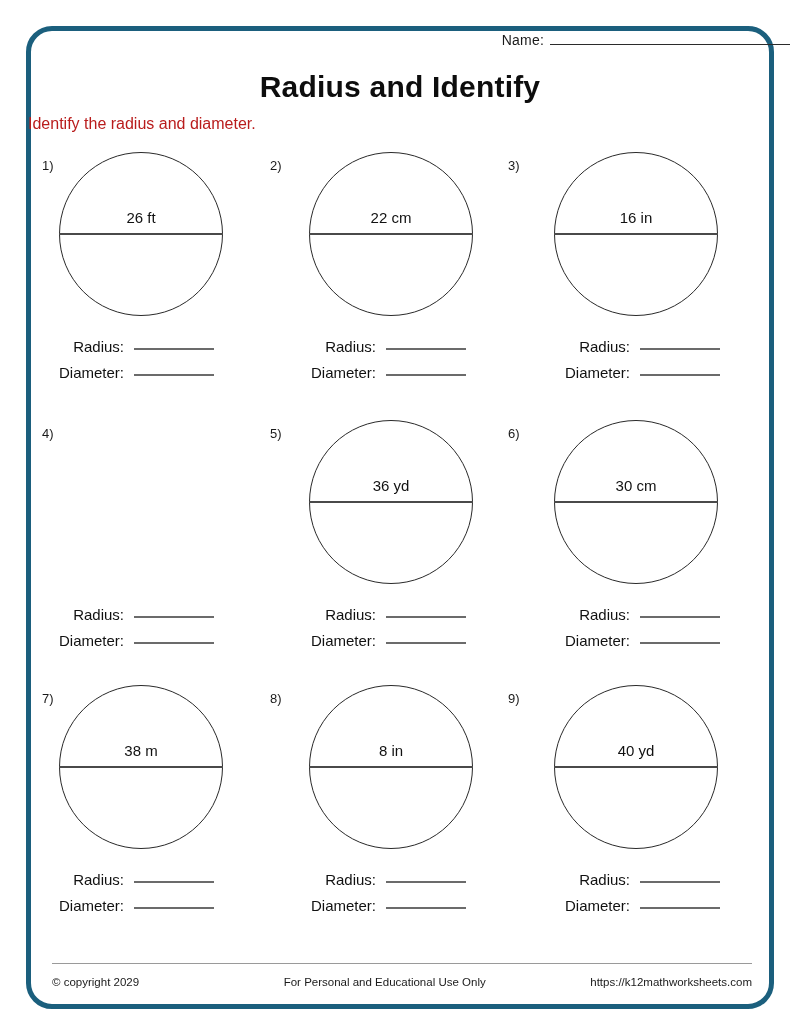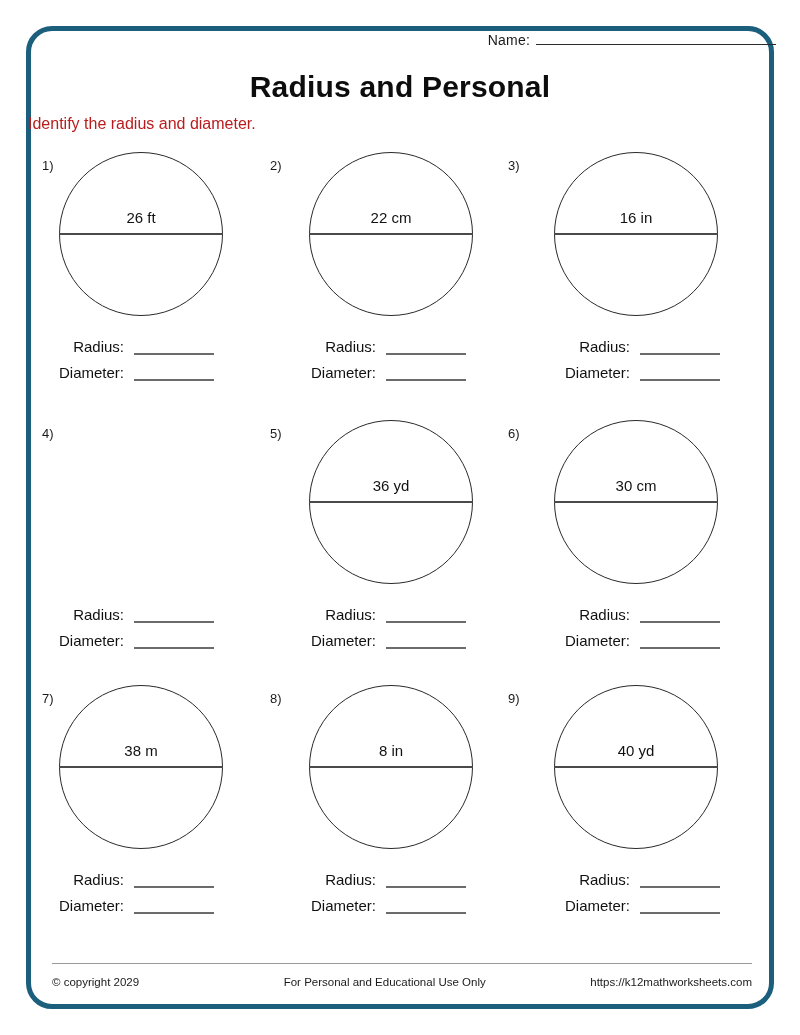--- a/index.html
+++ b/index.html
@@ -33,21 +33,21 @@
 
   
   .name-row {
     position: absolute;
     left: 0;
     top: 32px;
     width: 100%;
     display: flex;
     justify-content: flex-end;
     align-items: baseline;
-    padding-right: 24px;
+    padding-right: 10px;
   }
   .name-label {
     font-size: 14px;
     color: #1a1a1a;
     letter-spacing: 0.2px;
   }
   .name-line {
     width: 240px;
     margin-left: 6px;
     border-bottom: 1.3px solid #2b2b2b;
@@ -145,21 +145,21 @@
 
   
   .answers {
     position: absolute;
     left: 18px;
     top: 186px;
     width: 215px;
   }
   .ans-row {
     display: flex;
-    align-items: flex-end;
+    align-items: flex-start;
     justify-content: flex-start;
     margin-bottom: 9px;
   }
   .ans-label {
     font-size: 15px;
     color: #111111;
     width: 92px;
     text-align: right;
     white-space: nowrap;
   }
@@ -204,21 +204,21 @@
 
 <div class="page">
 
   <div class="frame"></div>
 
   <div class="name-row">
     <span class="name-label">Name:</span>
     <span class="name-line"></span>
   </div>
 
-  <div class="title">Radius and Personal</div>
+  <div class="title">Radius and Identify</div>
 
   <div class="instruction">Identify the radius and diameter.</div>
 
   <div class="grid">
 
     <div class="row r1">
       <div class="cell c1">
         <span class="qnum">1)</span>
         <div class="fig">
           <div class="circle"></div>

